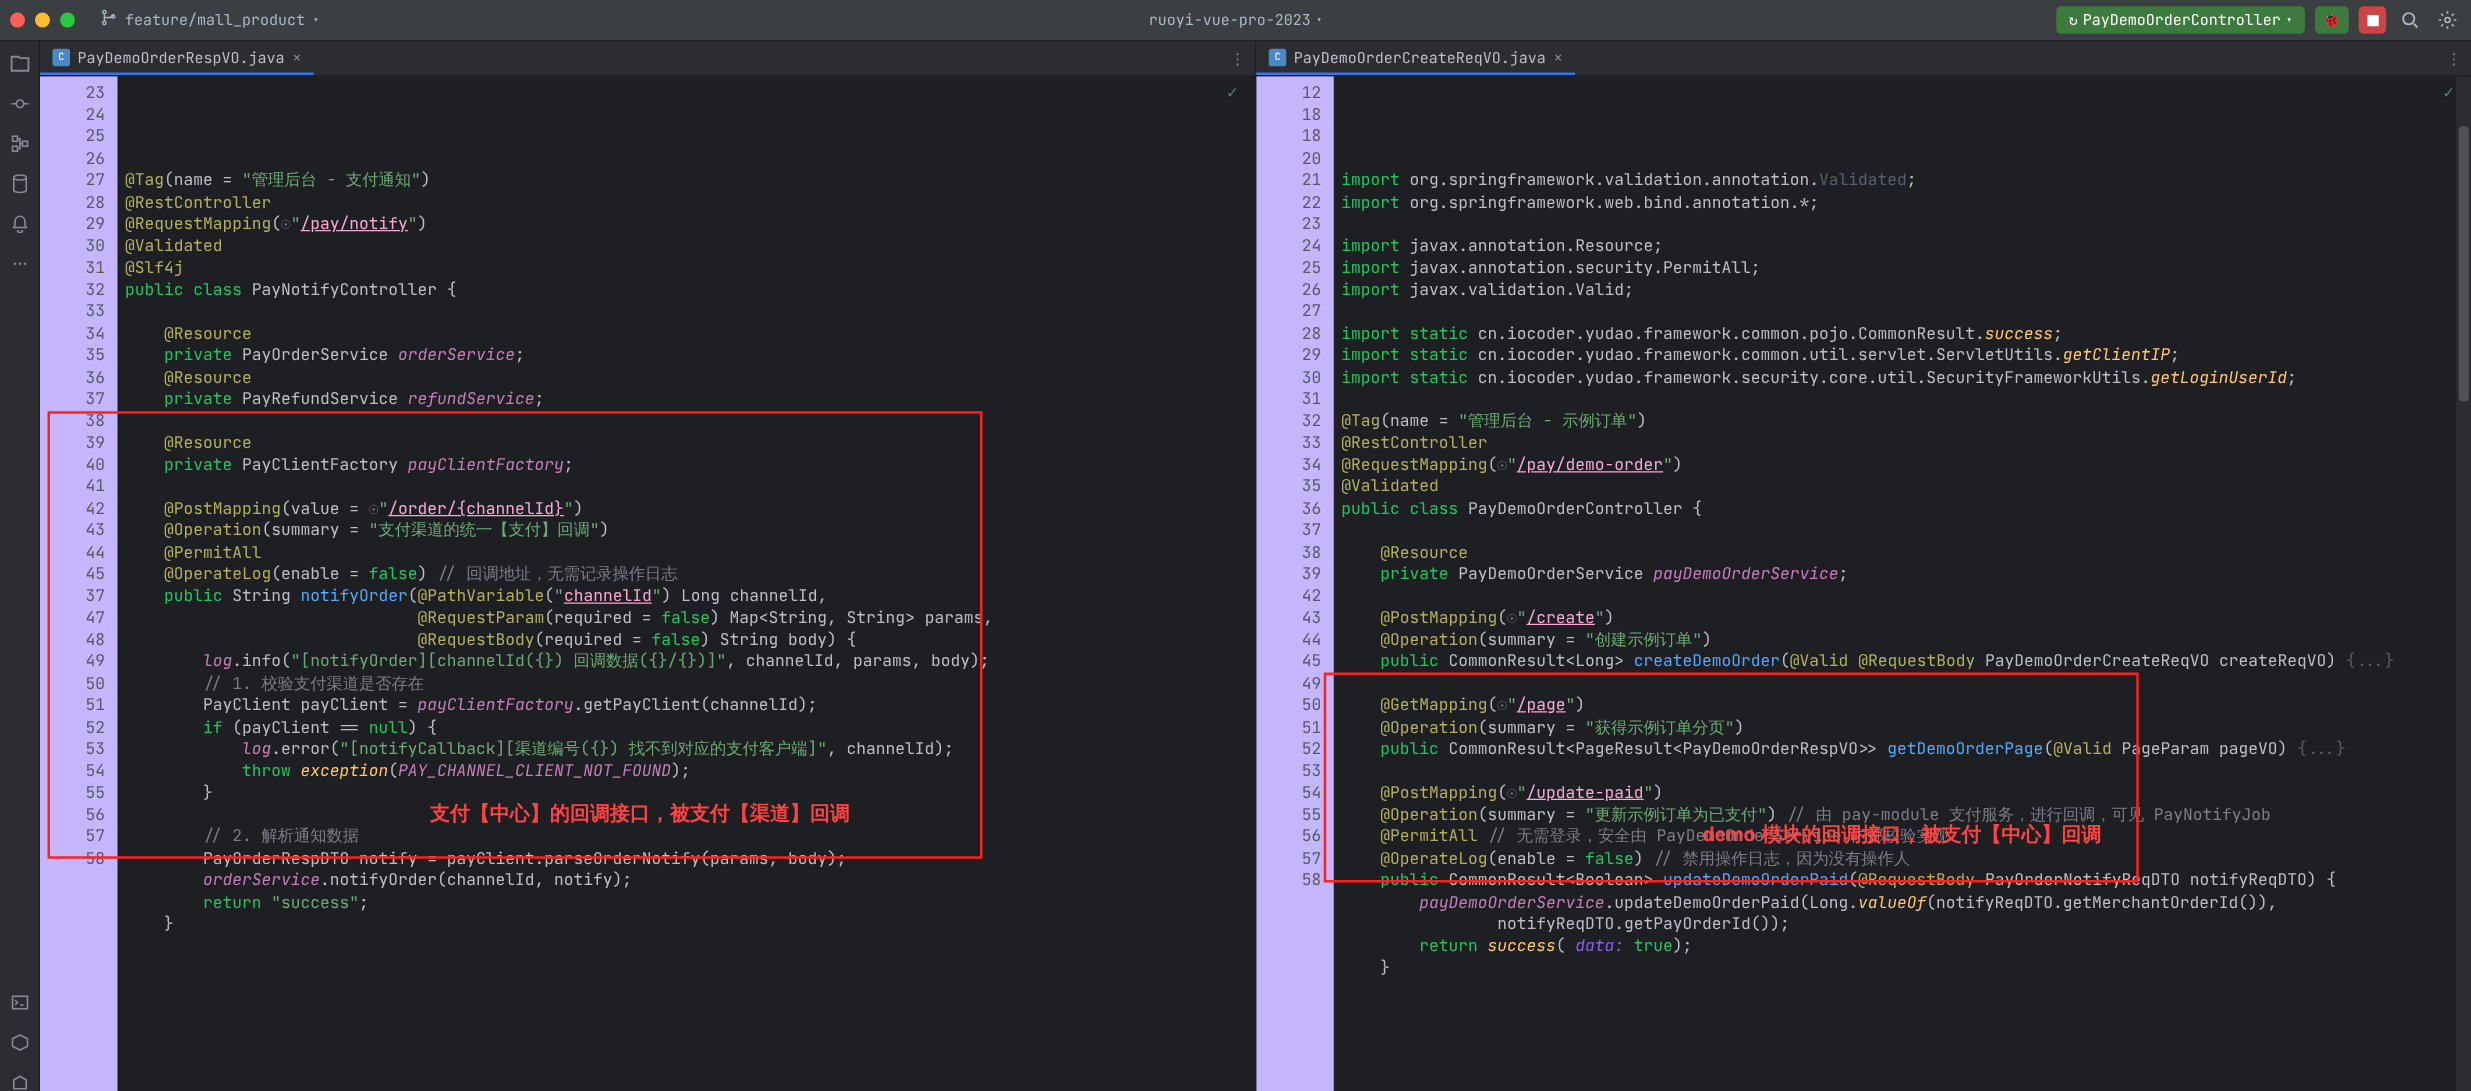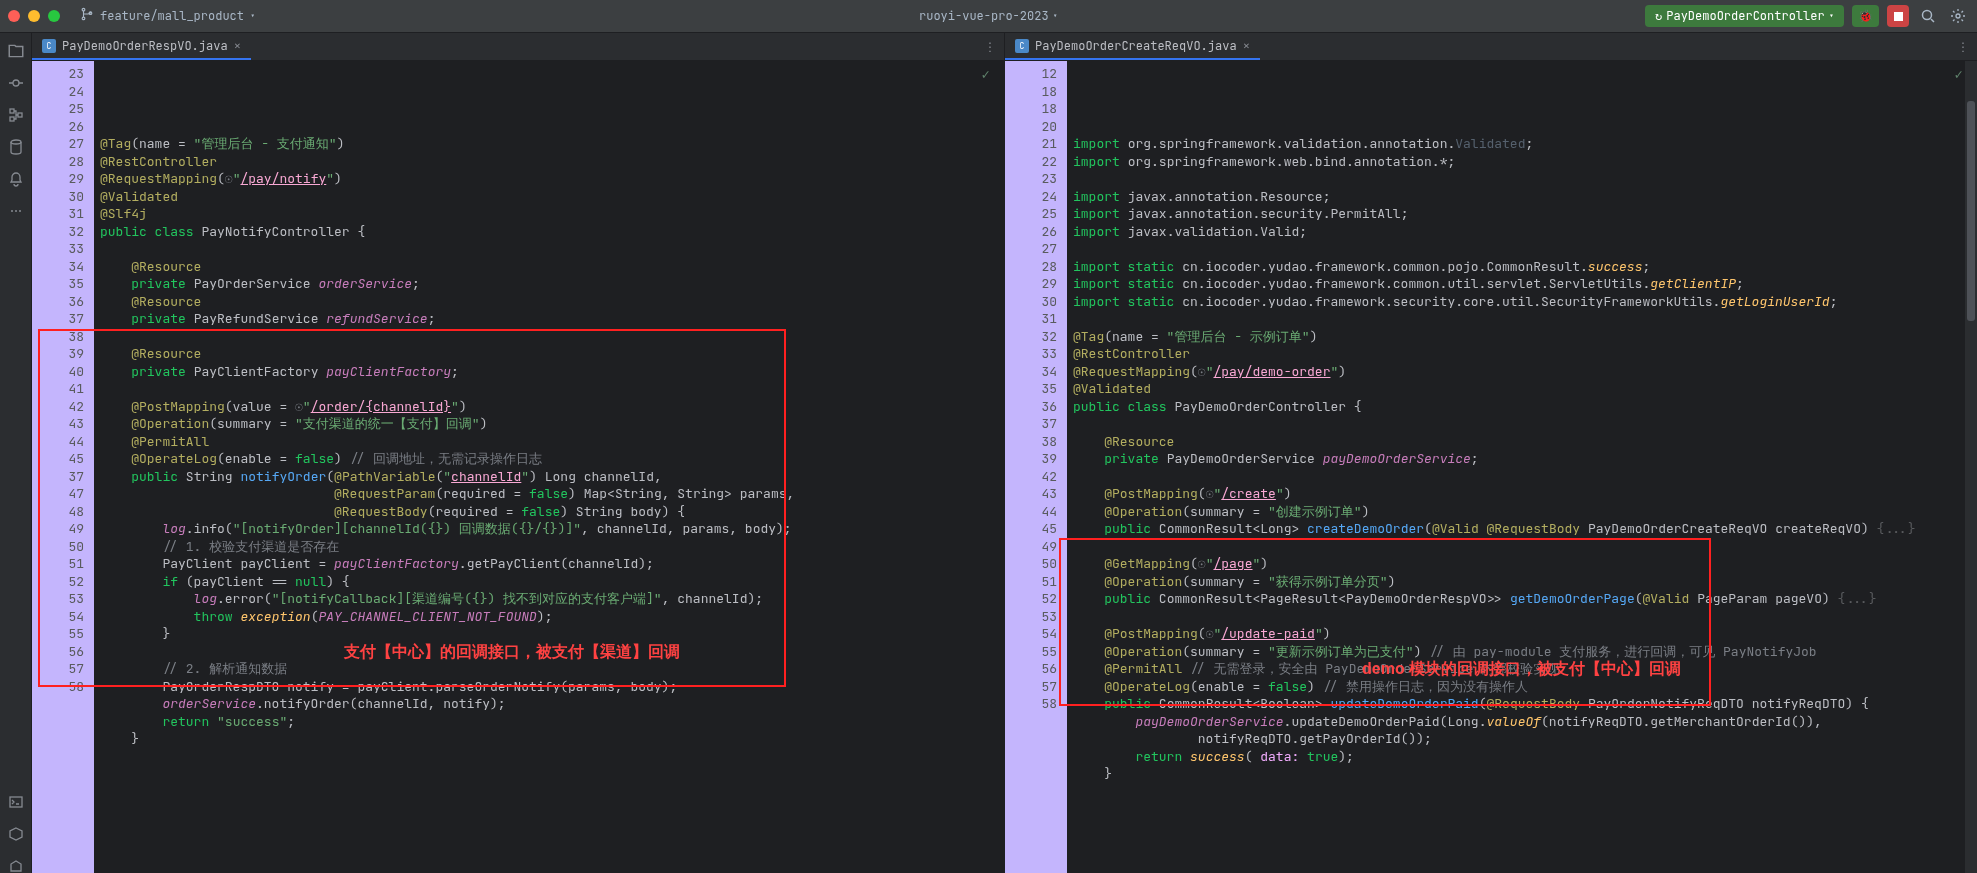--- a/index.html
+++ b/index.html
@@ -87,21 +87,21 @@
     .red-label { color:#ff4242; font-family: sans-serif; font-size:16px; font-weight:bold; }
     .highlight-box {
       position:absolute; border:2px solid #ff2020; pointer-events:none;
     }
     .checkmark { color:#5f826b; font-size:14px; }
     .scrollbar { width:12px; background:#2b2d30; position:absolute; right:0; top:28px; bottom:0; }
     .scroll-thumb { background:#4e5157; border-radius:3px; width:8px; margin:2px; }
     .fold { color:#595b5e; }
     .chevron-down { font-size:9px; }
     .valid-icon { position:absolute; right:14px; top:32px; font-size:14px; }
-    .inline-hint { color:#f0abfc; }
+    .inline-hint { color:#8b5cf6; font-style:italic; }
   </style>
 </head>
 <body>
 
 <div class="titlebar">
   <div class="traffic-lights">
     <div class="tl red"></div>
     <div class="tl yellow"></div>
     <div class="tl green"></div>
   </div>

